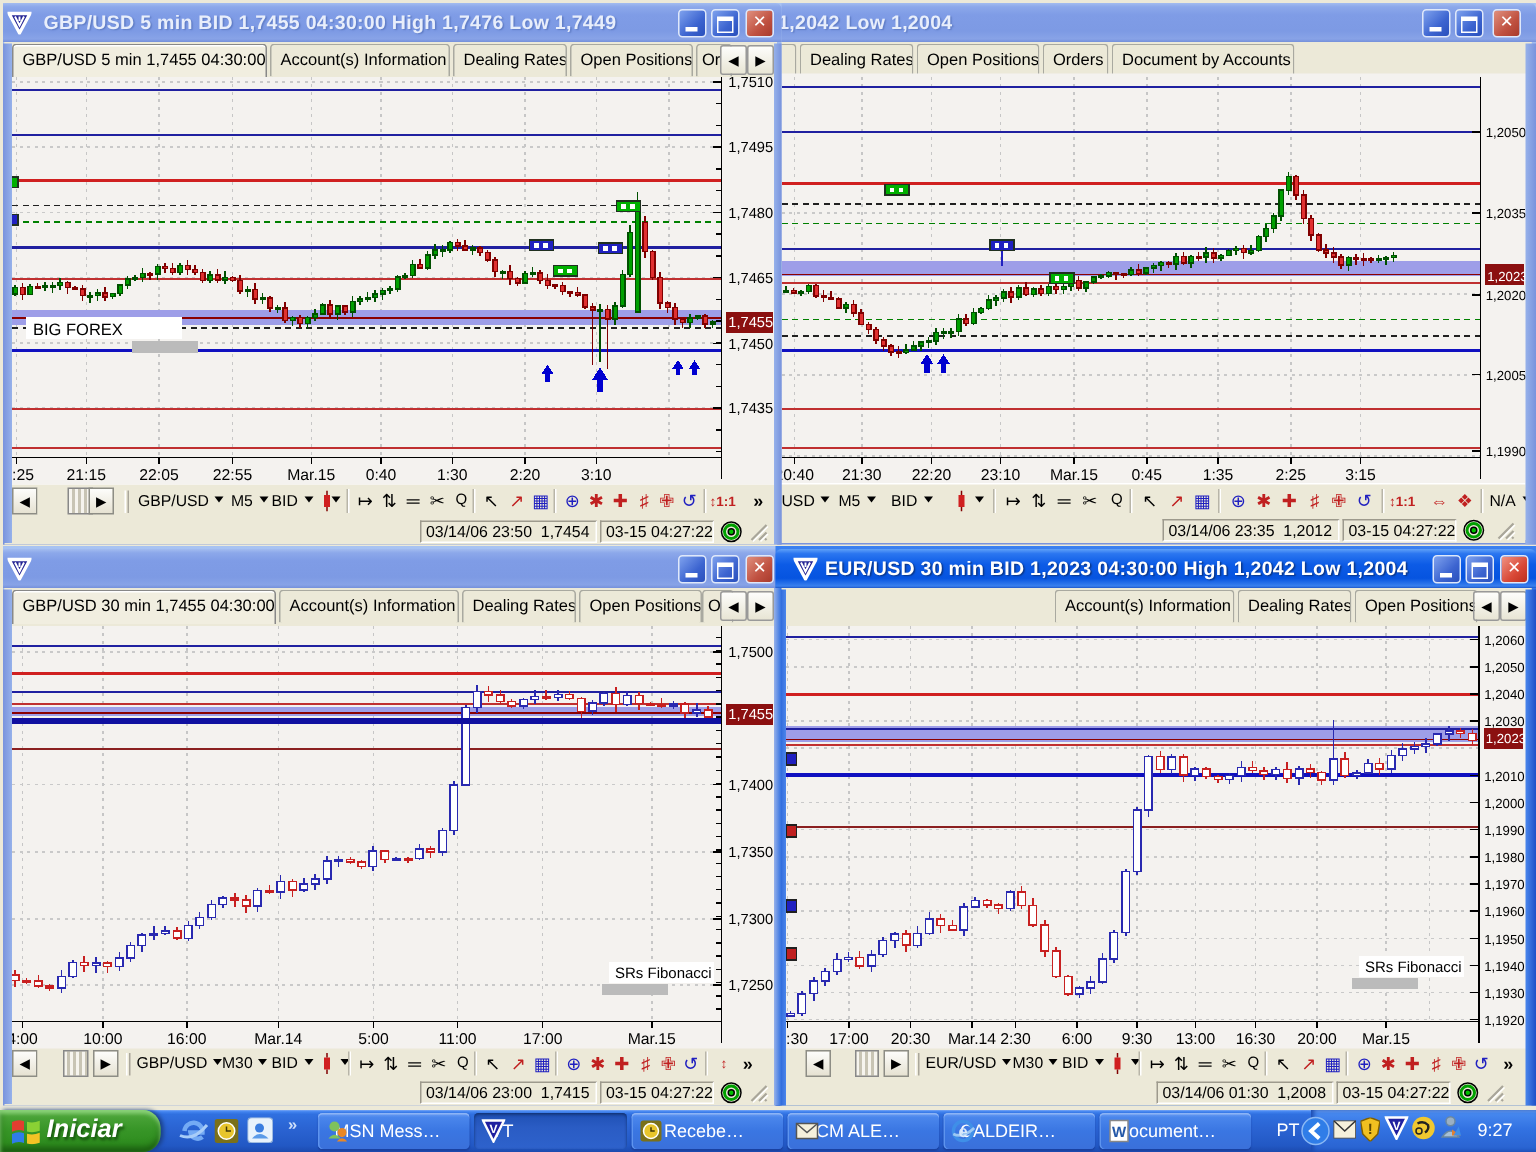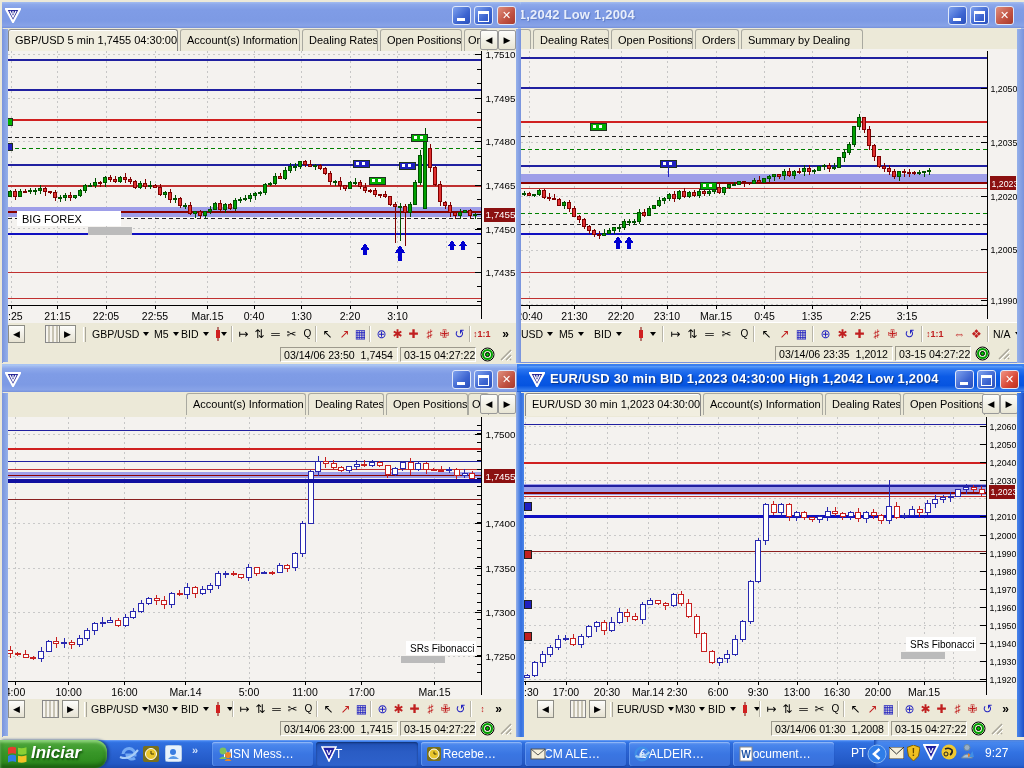--- a/index.html
+++ b/index.html
@@ -48,21 +48,21 @@
     <div class="wbtn mm mn" style="right:57px"></div>
     <div class="wbtn mm mx" style="right:35px"></div>
     <div class="wbtn cl" style="right:10px">✕</div>
   </div>
   <div class="content">
     <div class="tabs">
       <div class="tab" style="left:488px;width:38px">tion</div>
       <div class="tab" style="left:528px;width:76px">Dealing Rates</div>
       <div class="tab" style="left:606px;width:82px">Open Positions</div>
       <div class="tab" style="left:690px;width:44px">Orders</div>
-      <div class="tab" style="left:736px;width:122px">Summary by Dealing</div>
+      <div class="tab" style="left:736px;width:122px">Document by Accounts</div>
     </div>
   </div>
 </div>
 
 <div class="abs" style="left:517px;top:49px;width:505px;height:276px;background:#f4f2ef;z-index:2">
 </div>
 <div class="abs" style="z-index:2;left:0;top:0">
     <svg style="position:absolute;left:521px;top:51px" width="499" height="272" shape-rendering="crispEdges" text-rendering="optimizeSpeed">
       <rect x="0" y="0" width="499" height="272" fill="#f4f2ef"></rect>
       <g transform="translate(-521,-51)">
@@ -182,20 +182,21 @@
       <path d="M13 3L3 13M13 8L8 13" stroke="#fff"></path>
     </svg>
 </div>
 
 <div class="win" style="left:0px;top:2px;width:521px;height:361px;background:linear-gradient(180deg,#a8c3f2,#8aa6e6 30%,#7893dd);z-index:3">
   <div class="tbar inact">
     <svg class="ticon" viewBox="0 0 16 16">
         <polygon points="1,2 15,2 8,15" fill="#252595" stroke="#fff" stroke-width="2.2"></polygon>
         <path d="M5 4 L8 10 L11 4 M8 4 L8 7" stroke="#fff" stroke-width="1.3" fill="none"></path>
       </svg>
+    <div class="ttext">GBP/USD 5 min BID 1,7455 04:30:00 High 1,7476 Low 1,7449</div>
     <div class="wbtn mm mn" style="right:50px"></div>
     <div class="wbtn mm mx" style="right:28px"></div>
     <div class="wbtn cl" style="right:5px">✕</div>
   </div>
   <div class="content">
     <div class="tabs">
       <div class="tab on" style="left:5px;width:170px">GBP/USD 5 min 1,7455 04:30:00</div>
       <div class="tab" style="left:177px;width:120px">Account(s) Information</div>
       <div class="tab" style="left:299px;width:76px">Dealing Rates</div>
       <div class="tab" style="left:377px;width:82px">Open Positions</div>
@@ -347,20 +348,21 @@
     <svg class="ticon" viewBox="0 0 16 16">
         <polygon points="1,2 15,2 8,15" fill="#252595" stroke="#fff" stroke-width="2.2"></polygon>
         <path d="M5 4 L8 10 L11 4 M8 4 L8 7" stroke="#fff" stroke-width="1.3" fill="none"></path>
       </svg>
     <div class="wbtn mm mn" style="right:50px"></div>
     <div class="wbtn mm mx" style="right:28px"></div>
     <div class="wbtn cl" style="right:5px">✕</div>
   </div>
   <div class="content" style="top:28px">
     <div class="tabs">
+      <div class="tab on" style="left:5px;width:176px">GBP/USD 30 min 1,7455 04:30:00</div>
       <div class="tab" style="left:183px;width:120px">Account(s) Information</div>
       <div class="tab" style="left:305px;width:76px">Dealing Rates</div>
       <div class="tab" style="left:383px;width:82px">Open Positions</div>
       <div class="tab" style="left:465px;width:21px;padding-left:3px">Or</div>
       <div class="tabscroll" style="left:477px">◀</div>
       <div class="tabscroll" style="left:495px">▶</div>
     </div>
     <div class="toolrow" style="top:305px">
       <div class="sbtn" style="left:5px">◀</div>
       <div class="abs" style="left:22px;top:2px;width:17px;height:18px;background:#ece9d8"></div>
@@ -474,21 +476,20 @@
         <polygon points="1,2 15,2 8,15" fill="#252595" stroke="#fff" stroke-width="2.2"></polygon>
         <path d="M5 4 L8 10 L11 4 M8 4 L8 7" stroke="#fff" stroke-width="1.3" fill="none"></path>
       </svg>
     <div class="ttext" style="left:33px">EUR/USD 30 min BID 1,2023 04:30:00 High 1,2042 Low 1,2004</div>
     <div class="wbtn mm mn" style="right:50px"></div>
     <div class="wbtn mm mx" style="right:28px"></div>
     <div class="wbtn cl act" style="right:5px">✕</div>
   </div>
   <div class="content" style="top:28px">
     <div class="tabs">
-      <div class="tab on" style="left:5px;width:176px">EUR/USD 30 min 1,2023 04:30:00</div>
       <div class="tab" style="left:183px;width:120px">Account(s) Information</div>
       <div class="tab" style="left:305px;width:76px">Dealing Rates</div>
       <div class="tab" style="left:383px;width:82px">Open Positions</div>
       <div class="tabscroll" style="left:462px">◀</div>
       <div class="tabscroll" style="left:480px">▶</div>
     </div>
     <div class="toolrow" style="top:305px">
       <div class="sbtn" style="left:17px">◀</div>
       <div class="abs" style="left:34px;top:2px;width:16px;height:18px;background:#ece9d8"></div>
       <div class="abs" style="left:50px;top:2px;width:16px;height:18px;background:repeating-linear-gradient(90deg,#f6f4ee 0 2px,#c8c4b4 2px 4px);border:1px solid #888"></div>

